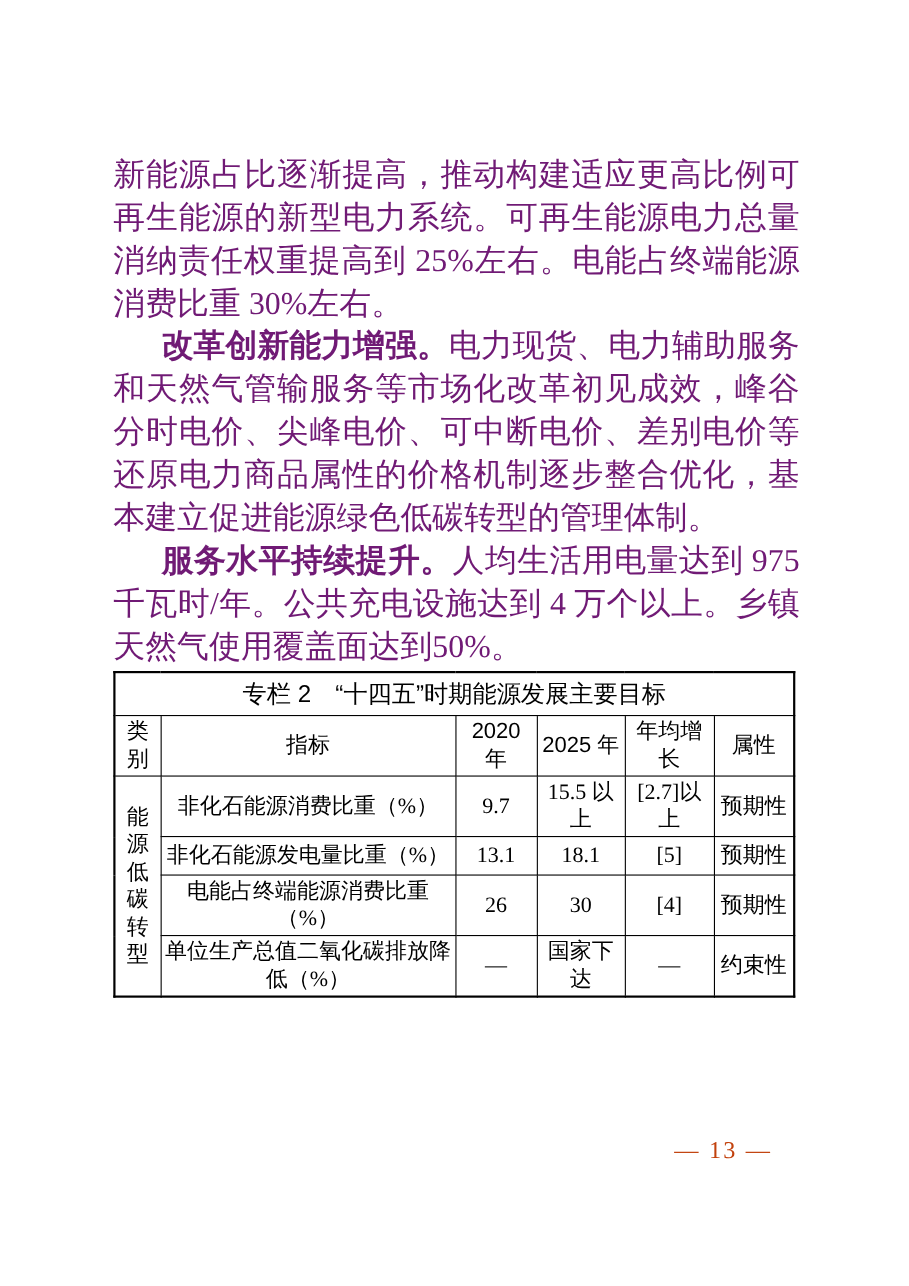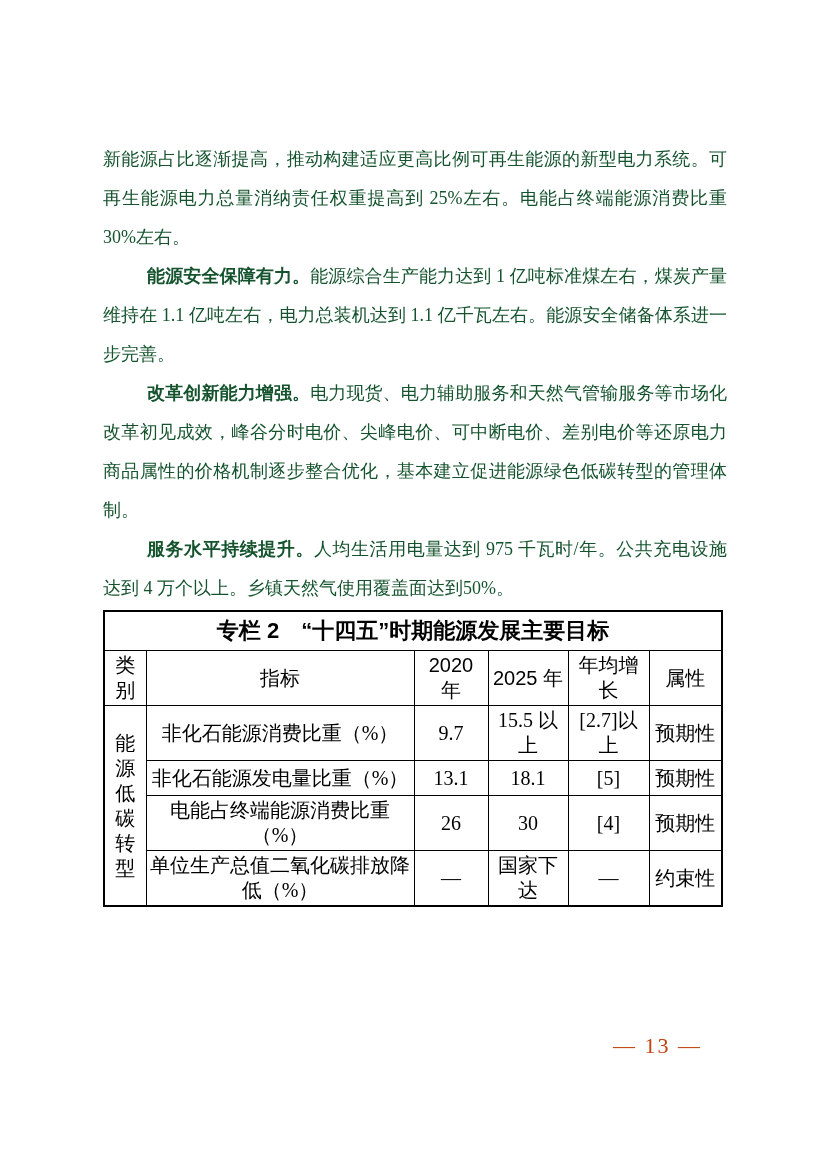--- a/index.html
+++ b/index.html
@@ -13,25 +13,25 @@
   }
   .content {
     position: absolute;
     left: 103px;
     top: 140px;
     width: 624px;
   }
   p.par {
     margin: 0;
     font-family: "Liberation Serif", "DejaVu Serif", serif;
-    font-size: 18px;
+    font-size: 29px;
     line-height: 39px;
     text-align: justify;
     text-justify: inter-ideograph;
-    color: #14532d;
+    color: #701a75;
   }
   p.par.indent { text-indent: 44px; }
   .lead { font-weight: bold; }
 
   table.box {
     border-collapse: collapse;
     table-layout: fixed;
     width: 620px;
     margin-top: 2px;
     border: 2px solid #000;
@@ -42,21 +42,21 @@
   table.box td {
     border: 1px solid #000;
     text-align: center;
     vertical-align: middle;
     padding: 2px 3px;
     line-height: 1.25;
   }
   td.box-title {
     height: 34px;
     font-family: "Liberation Sans", "DejaVu Sans", sans-serif;
-    font-weight: bold;
+    font-weight: normal;
     font-size: 22px;
   }
   tr.hdr td {
     height: 30px;
     font-family: "Liberation Sans", "DejaVu Sans", sans-serif;
     font-size: 20px;
   }
   tr.r td { height: 30px; }
   tr.r-last td { height: 40px; }
   td.cat {
@@ -75,21 +75,20 @@
   }
 </style>
 </head>
 <body>
 
 <div class="page">
   <div class="content">
 
     <p class="par"><span class="lead"></span><span>新能源占比逐渐提高，推动构建适应更高比例可再生能源的新型电力系统。可再生能源电力总量消纳责任权重提高到 25%左右。电能占终端能源消费比重 30%左右。</span></p>
 
-    <p class="par indent"><span class="lead">能源安全保障有力。</span><span>能源综合生产能力达到 1 亿吨标准煤左右，煤炭产量维持在 1.1 亿吨左右，电力总装机达到 1.1 亿千瓦左右。能源安全储备体系进一步完善。</span></p>
 
 
     <p class="par indent"><span class="lead">改革创新能力增强。</span><span>电力现货、电力辅助服务和天然气管输服务等市场化改革初见成效，峰谷分时电价、尖峰电价、可中断电价、差别电价等还原电力商品属性的价格机制逐步整合优化，基本建立促进能源绿色低碳转型的管理体制。</span></p>
 
     <p class="par indent"><span class="lead">服务水平持续提升。</span><span>人均生活用电量达到 975 千瓦时/年。公共充电设施达到 4 万个以上。乡镇天然气使用覆盖面达到50%。</span></p>
 
     <table class="box">
       <colgroup>
         <col style="width:42px">
         <col style="width:268px">

